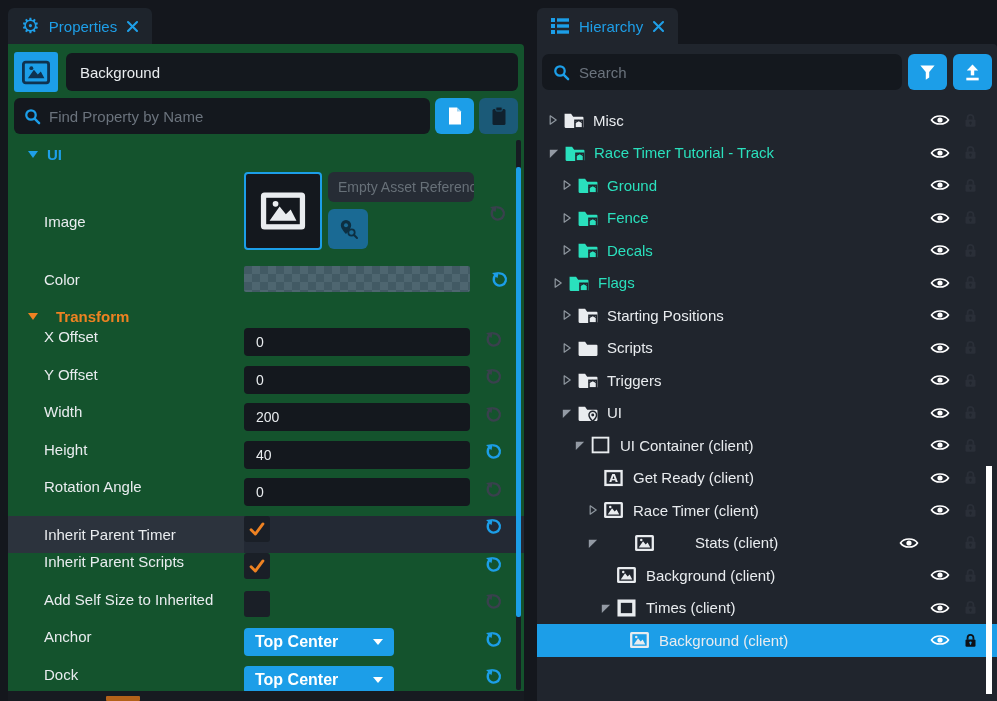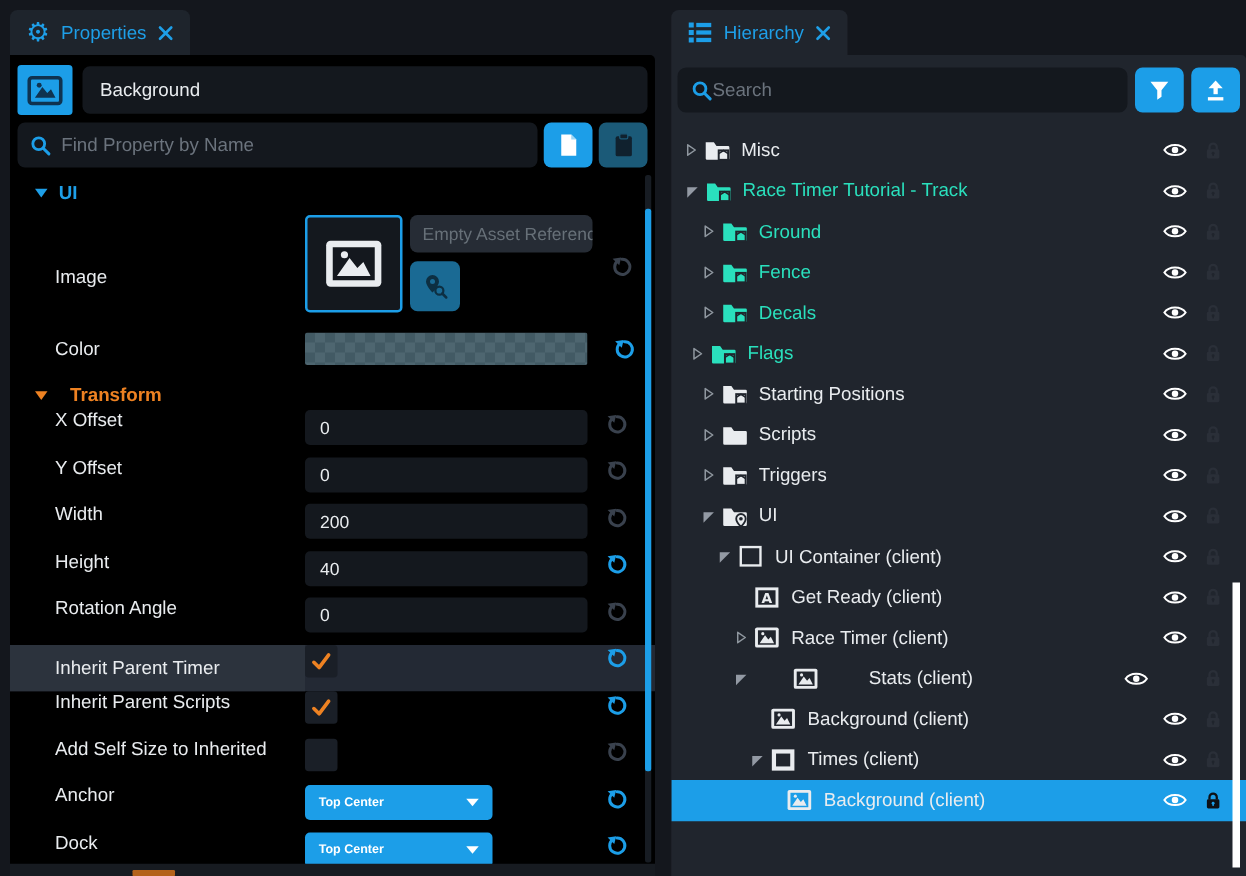--- a/index.html
+++ b/index.html
@@ -9,21 +9,21 @@
   
   .panel { position:absolute; top:8px; }
   .tabstrip { height:36px; display:flex; }
   .tab { display:flex; align-items:center; gap:9px; padding:0 13px; border-radius:6px 6px 0 0; font-size:15px; color:#1e9fe8; }
   .tab .tab-label { font-weight:400; }
   .panel-body { position:absolute; left:0; right:0; top:36px; bottom:0; border-radius:0 4px 0 0; overflow:hidden; }
 
   
   #props-panel { left:8px; width:516px; height:693px; }
   #props-panel .tab { background:#1e242c; }
-  #props-panel .panel-body { background:#000000; }
+  #props-panel .panel-body { background:#14532d; }
 
   .name-row { display:flex; gap:8px; margin:8px 6px 0 6px; height:40px; }
   .obj-icon-btn { width:44px; height:40px; background:#1c9ee8; border-radius:3px; display:flex; align-items:center; justify-content:center; flex:0 0 auto; }
   .obj-name-input { flex:1; height:38px; margin-top:1px; background:#14181e; border:none; border-radius:6px; color:#e9ecef; font-size:15px; padding:0 14px; font-family:"Liberation Sans",sans-serif; outline:none; }
 
   .find-row { display:flex; gap:5px; margin:6px 6px 0 6px; height:36px; align-items:center; }
   .find-input-wrap { flex:1; height:36px; background:#14181e; border-radius:6px; display:flex; align-items:center; padding:0 10px; gap:8px; }
   .find-input { flex:1; background:transparent; border:none; outline:none; color:#e9ecef; font-size:15px; font-family:"Liberation Sans",sans-serif; }
   input::placeholder { color:#6b737d; }
   .sq-btn { width:39px; height:36px; border-radius:6px; display:flex; align-items:center; justify-content:center; flex:0 0 auto; border:none; cursor:pointer; }
@@ -47,38 +47,38 @@
   .color-row { display:flex; align-items:center; margin-top:6px; height:30px; padding-right:14px; }
   .color-swatch { width:226px; height:26px; border-radius:2px;
     background: conic-gradient(#4e6670 90deg, #425a64 90deg 180deg, #4e6670 180deg 270deg, #425a64 270deg) 0 0 / 16px 16px; }
 
   .prop-row { display:flex; align-items:flex-start; height:37.5px; padding-right:20px; }
   .prop-row.highlight { background:#232934; }
   .prop-row.highlight .prop-label { background:#2c333d; align-self:stretch; }
   .ctrl-zone { flex:0 0 226px; display:flex; align-items:center; }
   .val-input { width:226px; height:28px; background:#14181e; border:none; border-radius:4px; color:#e9ecef; font-size:14px; padding:0 12px; font-family:"Liberation Sans",sans-serif; outline:none; }
   .checkbox { width:26px; height:26px; background:#1a1f27; border-radius:3px; display:flex; align-items:center; justify-content:center; cursor:pointer; }
-  .dropdown { width:150px; height:28px; background:#1c9ee8; border-radius:4px; display:flex; align-items:center; justify-content:space-between; padding:0 11px; font-size:10px; font-weight:bold; color:#fff; cursor:pointer; }
+  .dropdown { width:150px; height:28px; background:#1c9ee8; border-radius:4px; display:flex; align-items:center; justify-content:space-between; padding:0 11px; font-size:16px; font-weight:bold; color:#fff; cursor:pointer; }
   .dd-caret { width:0; height:0; border-left:5.5px solid transparent; border-right:5.5px solid transparent; border-top:6.5px solid #fff; }
   .reset-slot { margin-left:auto; width:22px; height:22px; display:flex; align-items:center; justify-content:center; cursor:pointer; }
 
   .bottom-strip { position:absolute; left:0; right:0; bottom:0; height:10px; background:#171b21; overflow:hidden; }
   .trunc-hdr { position:absolute; left:98px; top:5px; width:34px; height:5px; background:#b4621a; border-radius:1px; }
 
   
   .v-track { position:absolute; right:3px; top:132px; width:5px; height:550px; background:#171c23; border-radius:2px; }
   .v-thumb { position:absolute; top:27px; left:0; width:5px; height:450px; background:#1c9ee8; border-radius:2px; }
 
   
   #hier-panel { left:537px; width:460px; height:693px; }
   #hier-panel .tab { background:#20252d; }
   #hier-panel .panel-body { background:#20252d; }
 
   .search-row { display:flex; gap:6px; margin:10px 5px 0 5px; height:36px; }
-  .search-input-wrap { flex:1; height:36px; background:#14181e; border-radius:7px; display:flex; align-items:center; padding:0 11px; gap:0; }
+  .search-input-wrap { flex:1; height:36px; background:#14181e; border-radius:7px; display:flex; align-items:center; padding:0 11px; gap:9px; }
   .search-input { flex:1; background:transparent; border:none; outline:none; color:#e9ecef; font-size:15px; font-family:"Liberation Sans",sans-serif; }
 
   .tree { position:absolute; left:0; right:0; top:60px; bottom:0; overflow:hidden; }
   .tree-row { display:flex; align-items:center; height:32.5px; font-size:15px; color:#e9ecef; cursor:default; position:relative; }
   .tree-row.selected { background:#1c9ee8; }
   .tree-row .arrow { width:17px; height:14px; flex:0 0 17px; display:flex; align-items:center; cursor:pointer; }
   .tree-row .t-icon { width:21px; height:17px; flex:0 0 21px; margin-right:9px; display:flex; align-items:center; }
   .tree-row .t-label { white-space:nowrap; overflow:hidden; }
   .tree-row .eye { margin-left:auto; margin-right:13px; width:20px; height:14px; cursor:pointer; }
   .tree-row .lockbox { margin-right:19px; width:15px; height:17px; cursor:pointer; }

